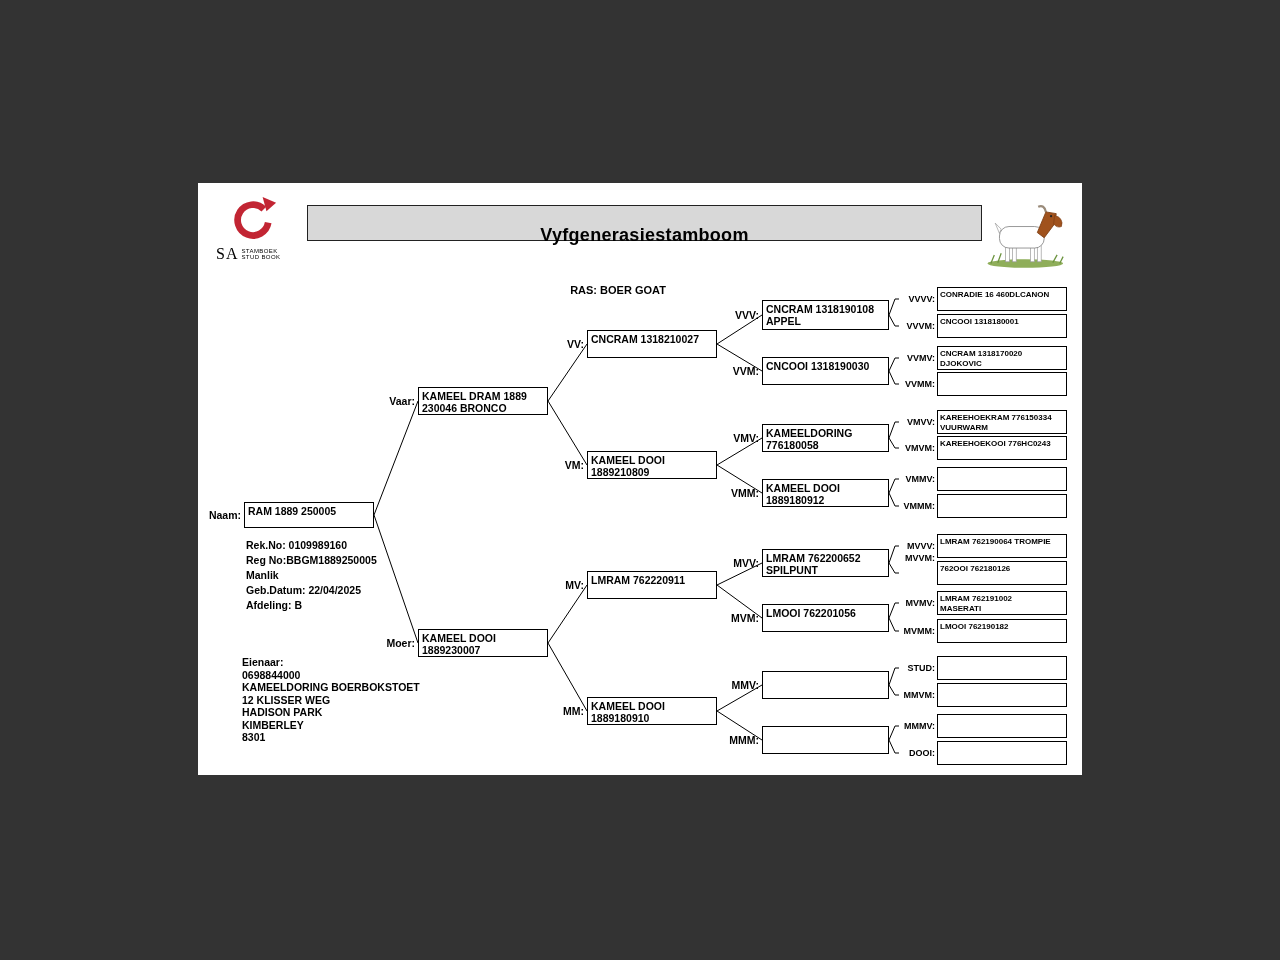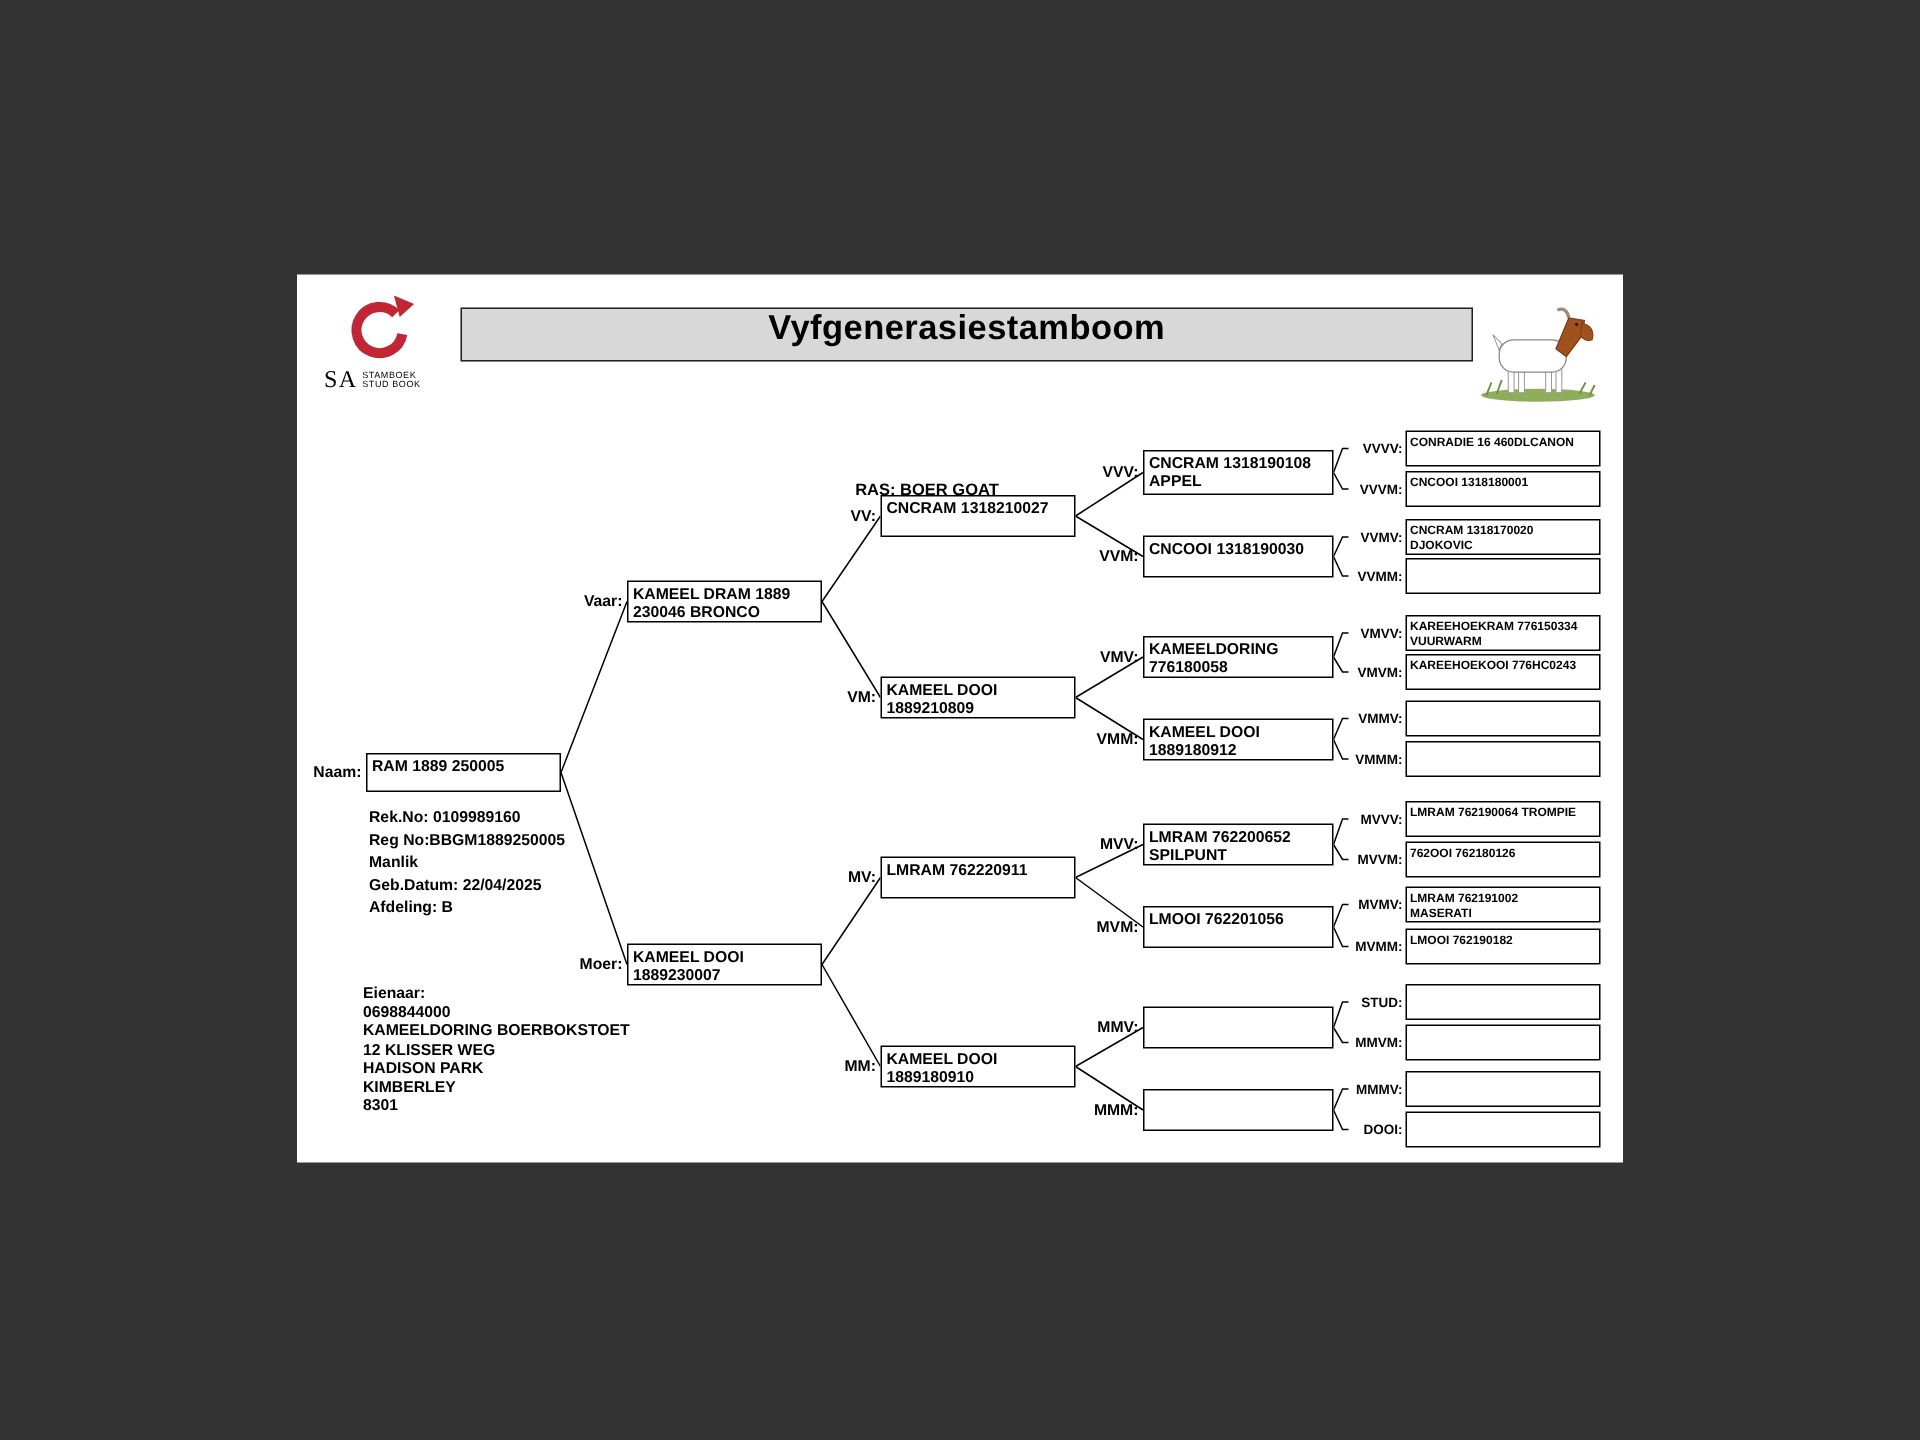--- a/index.html
+++ b/index.html
@@ -7,23 +7,23 @@
   .doc{position:absolute;left:198px;top:183px;width:884px;height:592px;background:#fff;
        font-family:"Liberation Sans",sans-serif;color:#000;}
   .connectors{position:absolute;left:0;top:0;pointer-events:none;}
   .pbox{position:absolute;box-sizing:border-box;border:1px solid #000;background:#fff;
         font-weight:bold;font-size:10.5px;line-height:12px;padding:2px 3px;overflow:hidden;}
   .pbox5{font-size:8px;line-height:10px;padding:2px 2px;}
   .lbl{position:absolute;font-weight:bold;font-size:10.5px;text-align:right;white-space:nowrap;}
   .lbl5{font-size:9px;}
   .titlebar{position:absolute;left:109px;top:22px;width:675px;height:36px;background:#d8d8d8;
             border:1px solid #222;text-align:center;box-sizing:border-box;}
-  .title{font-weight:bold;font-size:23px;line-height:22px;margin-top:1px;letter-spacing:.3px;}
+  .title{font-weight:bold;font-size:18px;line-height:22px;margin-top:18px;letter-spacing:.3px;}
   .subtitle{font-weight:bold;font-style:italic;font-size:9px;line-height:10px;}
-  .breed{position:absolute;left:330px;top:101px;width:180px;text-align:center;font-weight:bold;font-size:11px;margin-top:37px;}
+  .breed{position:absolute;left:330px;top:101px;width:180px;text-align:center;font-weight:bold;font-size:11px;}
   .logo{position:absolute;left:16px;top:12px;width:120px;}
   .logo-icon{display:block;margin-left:14px;}
   .logo-text{display:flex;align-items:flex-end;gap:3px;margin-top:2px;margin-left:2px;}
   .logo-sa{font-family:"Liberation Serif",serif;font-size:16px;line-height:13px;letter-spacing:1px;text-align:right;}
   .logo-small{display:flex;flex-direction:column;font-size:6px;line-height:6px;letter-spacing:.4px;}
   .goat{position:absolute;left:786px;top:18px;}
   .details{position:absolute;left:48px;top:355px;width:230px;font-weight:bold;font-size:10.5px;}
   .details>div{line-height:15px;}
   .owner{position:absolute;left:44px;top:473px;width:230px;font-weight:bold;font-size:10.5px;}
   .owner>div{line-height:12.5px;}
@@ -222,21 +222,21 @@
     <span class="lbl lbl5" style="left:701px;top:318px;width:36px">VMMM:</span>
     <div class="pbox pbox5" style="left:739px;top:311px;width:130px;height:24px">
       <div></div>
       <div></div>
     </div>
     <span class="lbl lbl5" style="left:701px;top:358px;width:36px">MVVV:</span>
     <div class="pbox pbox5" style="left:739px;top:351px;width:130px;height:24px">
       <div>LMRAM 762190064 TROMPIE</div>
       <div></div>
     </div>
-    <span class="lbl lbl5" style="left:701px;top:385px;width:36px">MVVM:</span>
+    <span class="lbl lbl5" style="left:701px;top:370px;width:36px">MVVM:</span>
     <div class="pbox pbox5" style="left:739px;top:378px;width:130px;height:24px">
       <div>762OOI 762180126</div>
       <div></div>
     </div>
     <span class="lbl lbl5" style="left:701px;top:415px;width:36px">MVMV:</span>
     <div class="pbox pbox5" style="left:739px;top:408px;width:130px;height:24px">
       <div>LMRAM 762191002</div>
       <div>MASERATI</div>
     </div>
     <span class="lbl lbl5" style="left:701px;top:443px;width:36px">MVMM:</span>

